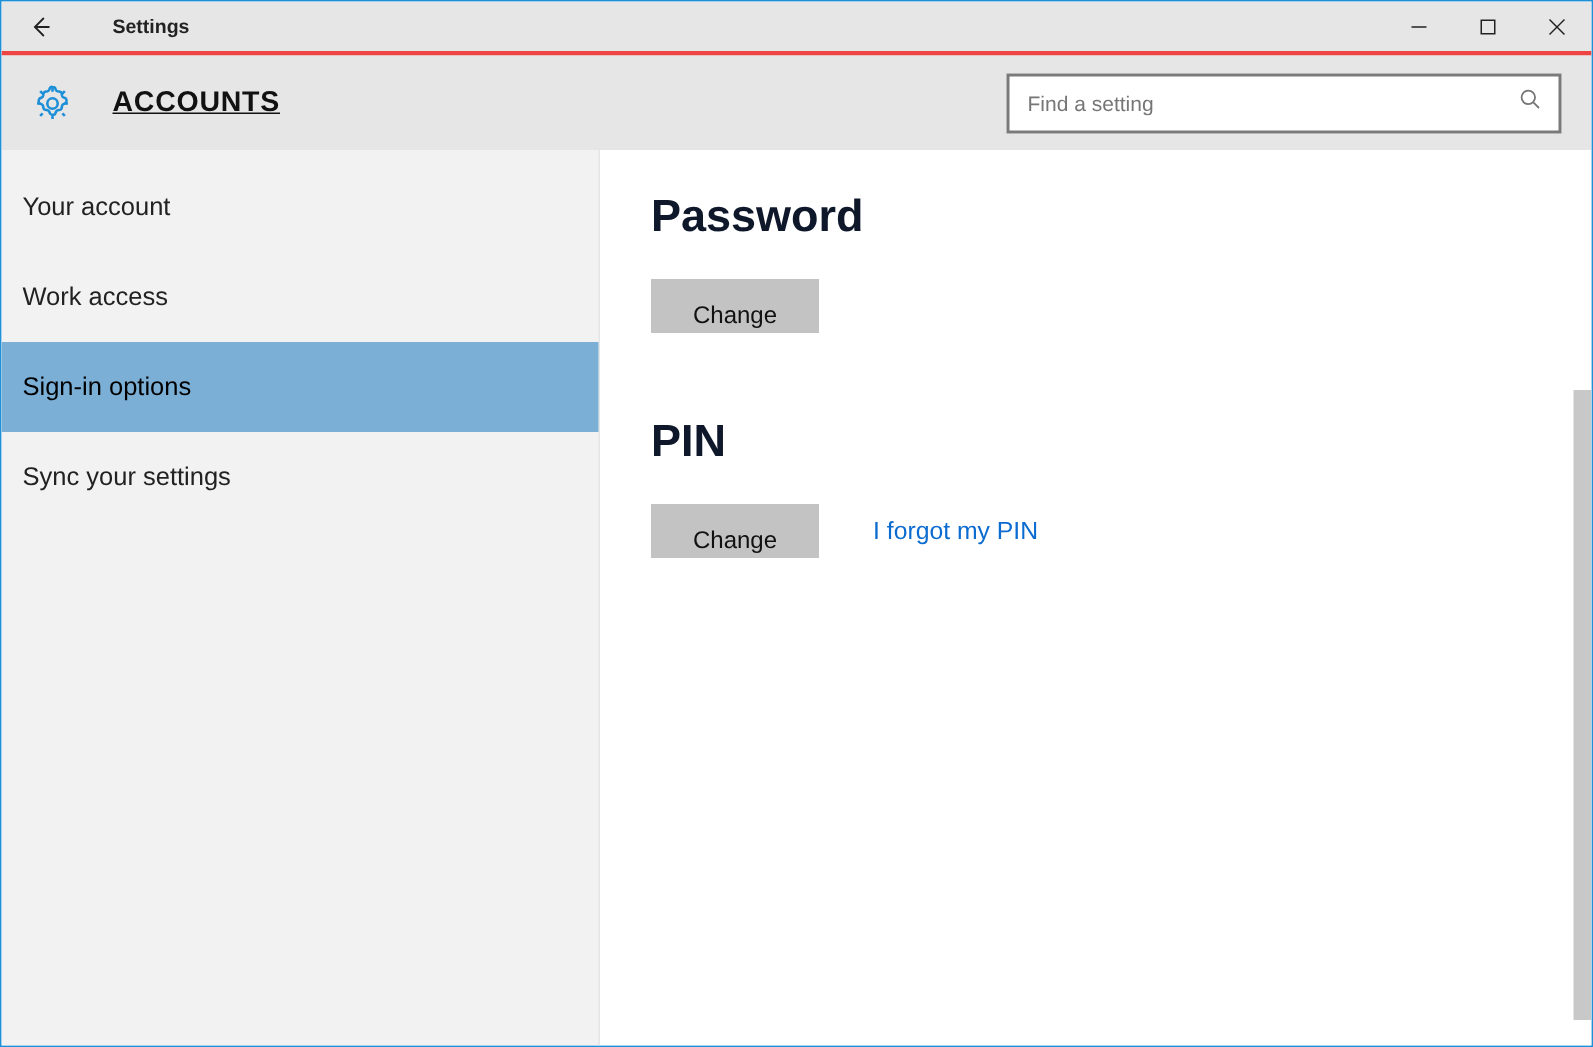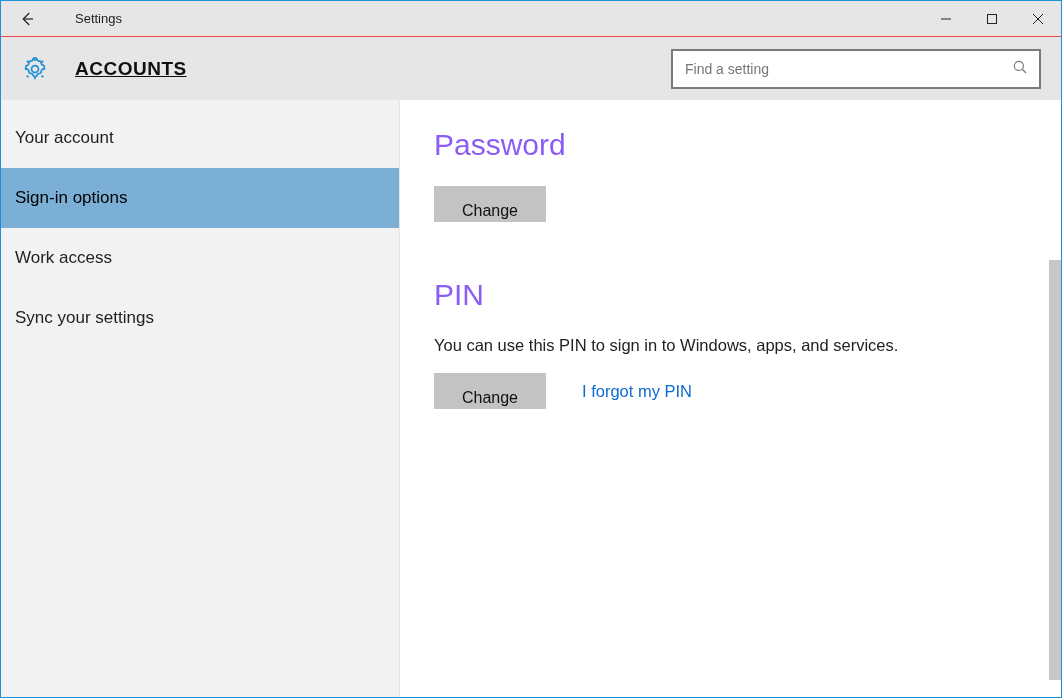--- a/index.html
+++ b/index.html
@@ -16,21 +16,22 @@
       border: 1px solid #1e90d8;
       position: relative;
     }
     
     .titlebar {
       height: 36px;
       background: #e6e6e6;
       display: flex;
       align-items: center;
       padding: 0 0 0 4px;
-      border-bottom: 1px solid #ef4444;
+      border-bottom: 3px solid #ef4444;
+      font-weight: bold;
     }
     .titlebar .back-btn {
       width: 44px;
       height: 36px;
       display: flex;
       align-items: center;
       justify-content: center;
       color: #222;
       cursor: default;
     }
@@ -131,22 +132,22 @@
       background: #fff;
       padding: 28px 24px 24px 34px;
       overflow: hidden;
       position: relative;
     }
     .section {
       margin-bottom: 56px;
     }
     .section h2 {
       font-size: 30px;
-      font-weight: 400;
-      color: #8b5cf6;
+      font-weight: 700;
+      color: #0f172a;
       margin-bottom: 24px;
     }
     .section .desc {
       font-size: 16.5px;
       color: #222;
       margin-bottom: 18px;
     }
     .btn-row {
       display: flex;
       align-items: center;
@@ -228,43 +229,42 @@
     </span>
   </div>
 </div>
 
 <div class="body-split">
 
   <div class="sidebar">
     <div class="sidebar-item">
       <span>Your account</span>
     </div>
+    <div class="sidebar-item">
+      <span>Work access</span>
+    </div>
     <div class="sidebar-item selected">
       <span>Sign-in options</span>
-    </div>
-    <div class="sidebar-item">
-      <span>Work access</span>
     </div>
     <div class="sidebar-item">
       <span>Sync your settings</span>
     </div>
   </div>
 
   <div class="content">
 
     <div class="section">
       <h2>Password</h2>
       <div class="btn-row">
         <button class="ms-btn">Change</button>
       </div>
     </div>
 
     <div class="section">
       <h2>PIN</h2>
-      <div class="desc">You can use this PIN to sign in to Windows, apps, and services.</div>
       <div class="btn-row">
         <button class="ms-btn">Change</button>
         <span class="link">I forgot my PIN</span>
       </div>
     </div>
 
     <div class="section" style="margin-bottom:0">
     </div>
 
     <div class="scroll-thumb" style="top:160px;height:420px"></div>

